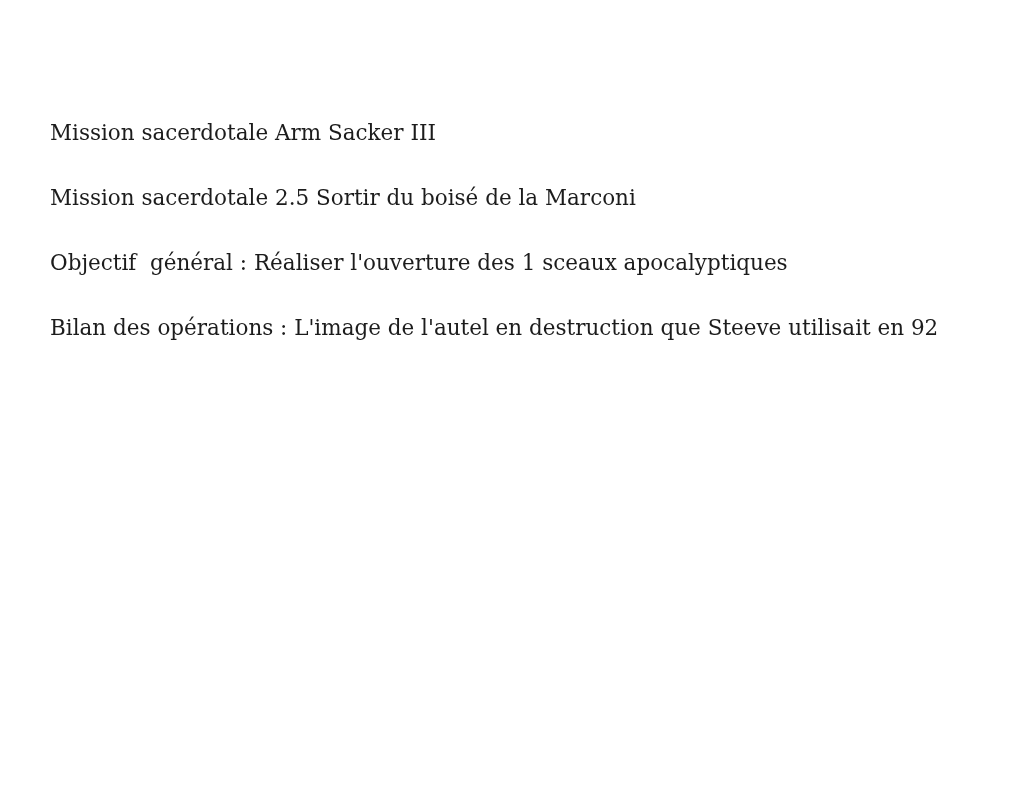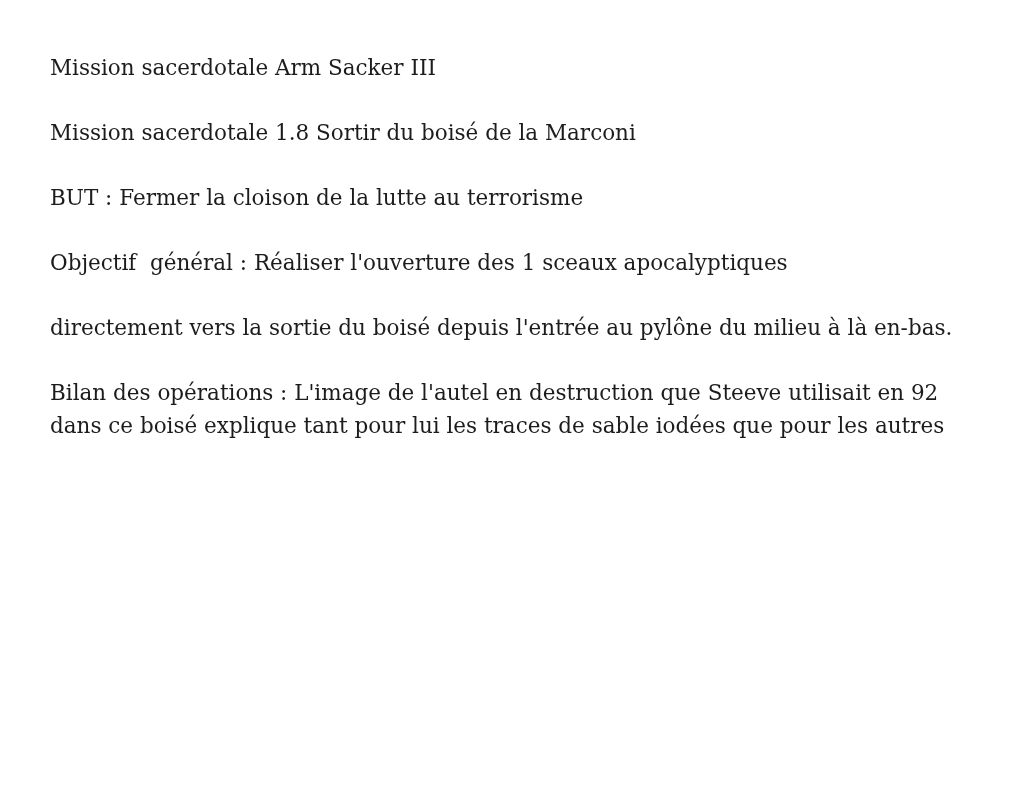--- a/index.html
+++ b/index.html
@@ -9,21 +9,21 @@
   }
   body {
     width: 1035px;
     height: 800px;
     overflow: hidden;
   }
   .page {
     box-sizing: border-box;
     width: 1035px;
     height: 800px;
-    padding: 51px 30px 0 50px;
+    padding: 116px 30px 0 50px;
     background: #ffffff;
     font-family: "DejaVu Serif", "Liberation Serif", serif;
     font-size: 21.5px;
     color: #1c1c1c;
     -webkit-font-smoothing: antialiased;
   }
   .para {
     margin: 0 0 32px 0;
     line-height: 33px;
   }
@@ -36,34 +36,29 @@
 <body>
 
 <div class="page">
 
   <p class="para">
     <span class="line">Mission sacerdotale Arm Sacker III</span>
   </p>
 
 
   <p class="para">
-    <span class="line">Mission sacerdotale 1.8 Sortir du boisé de la Marconi</span>
+    <span class="line">Mission sacerdotale 2.5 Sortir du boisé de la Marconi</span>
   </p>
 
-  <p class="para">
-    <span class="line">BUT : Fermer la cloison de la lutte au terrorisme</span>
-  </p>
 
   <p class="para">
     <span class="line">Objectif  général : Réaliser l'ouverture des 1 sceaux apocalyptiques</span>
   </p>
 
 
   <p class="para">
-    <span class="line">directement vers la sortie du boisé depuis l'entrée au pylône du milieu à là en-bas.</span>
   </p>
 
   <p class="para">
     <span class="line">Bilan des opérations : L'image de l'autel en destruction que Steeve utilisait en 92</span>
-    <span class="line">dans ce boisé explique tant pour lui les traces de sable iodées que pour les autres</span>
   </p>
 
 </div>
 
 </body></html>

